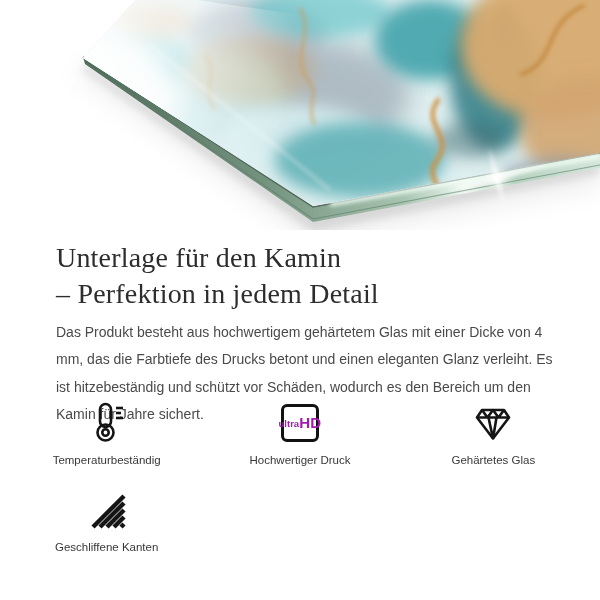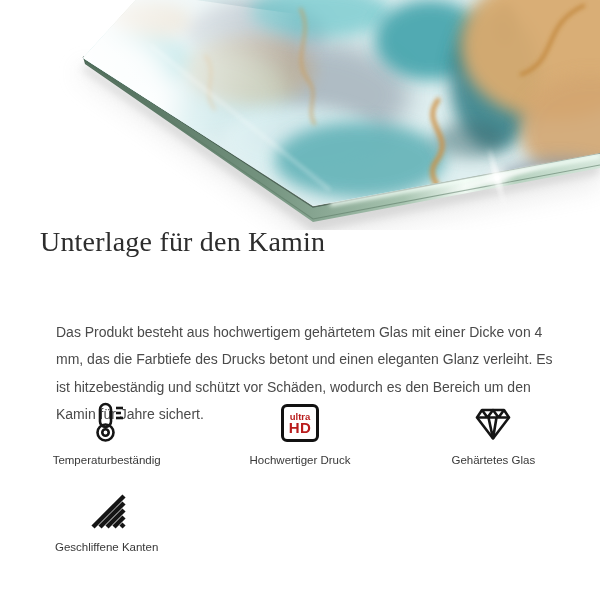--- a/index.html
+++ b/index.html
@@ -3,43 +3,43 @@
 <meta charset="utf-8">
 <style>
   html,body{margin:0;padding:0;}
   body{
     width:600px;height:600px;position:relative;background:#ffffff;
     font-family:"Liberation Sans","DejaVu Sans",sans-serif;overflow:hidden;
   }
   .hero{position:absolute;top:0;left:0;width:600px;height:230px;}
   .hero svg{display:block;}
   .heading{
-    position:absolute;left:40px;top:224px;margin:0;
+    position:absolute;left:40px;top:224px;margin:16px;
     font-family:"Liberation Serif","DejaVu Serif",serif;
     font-weight:400;font-size:28px;line-height:35.5px;color:#2d2d2d;
     letter-spacing:.2px;
   }
   .heading span{display:block;}
   .desc{
     position:absolute;left:40px;top:303px;margin:16px;width:505px;
     font-size:14px;line-height:27.3px;color:#4a4a4a;
   }
   .features{
     position:absolute;left:10px;top:400px;width:580px;
     display:grid;grid-template-columns:repeat(3,1fr);row-gap:20px;
   }
   .feature{display:flex;flex-direction:column;align-items:center;}
   .icon-box{height:46px;display:flex;align-items:center;justify-content:center;}
   .feature-label{
     margin-top:8px;font-size:11.5px;color:#383838;line-height:13px;text-align:right;
   }
   .ultrahd{
     width:38px;height:38px;border:3px solid #111;border-radius:6px;
-    display:flex;flex-direction:column;align-items:center;justify-content:center;
-    color:#b91c1c;box-sizing:border-box;
+    display:flex;flex-direction:row;align-items:center;justify-content:center;
+    color:#a21caf;box-sizing:border-box;
   }
   .ultrahd .u-top{font-size:9.5px;font-weight:700;line-height:9px;}
   .ultrahd .u-bot{font-size:15px;font-weight:800;line-height:14px;letter-spacing:.3px;}
   .ic{stroke:#151515;fill:none;stroke-width:2.6;}
 </style>
 </head>
 <body>
 
 <div class="hero">
 <svg width="600" height="230" viewBox="0 0 600 230">
@@ -120,20 +120,21 @@
     <circle r="9" fill="#ffffff" opacity="0.8" filter="url(#b4)"></circle>
     <polygon points="-58,0 0,-2.4 58,0 0,2.4" fill="#ffffff" opacity="0.95" filter="url(#b2)"></polygon>
     <polygon points="0,-32 2.2,0 0,32 -2.2,0" fill="#ffffff" opacity="0.9" filter="url(#b2)"></polygon>
     <circle r="2.5" fill="#ffffff"></circle>
   </g>
 </svg>
 </div>
 
 <h1 class="heading">
   <span>Unterlage für den Kamin</span>
+  <span>– Perfektion in jedem Detail</span>
 </h1>
 
 <p class="desc">Das Produkt besteht aus hochwertigem gehärtetem Glas mit einer Dicke von 4 mm, das die Farbtiefe des Drucks betont und einen eleganten Glanz verleiht. Es ist hitzebeständig und schützt vor Schäden, wodurch es den Bereich um den Kamin für Jahre sichert.</p>
 
 <div class="features">
 
   <div class="feature">
     <div class="icon-box">
       <svg width="40" height="44" viewBox="0 0 40 44">
         <rect class="ic" x="13" y="3" width="11" height="23" rx="5.5"></rect>

